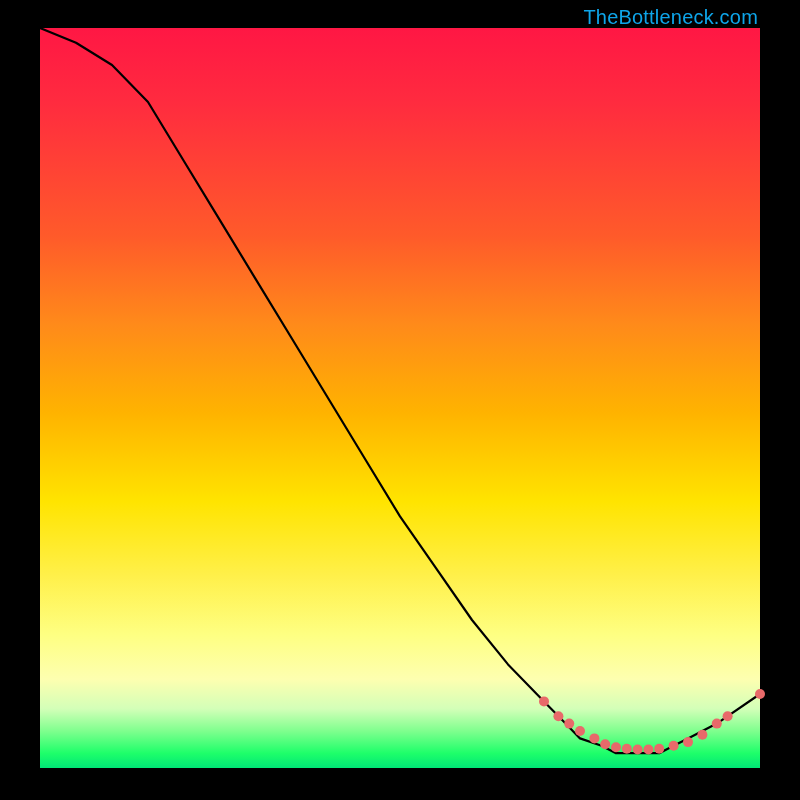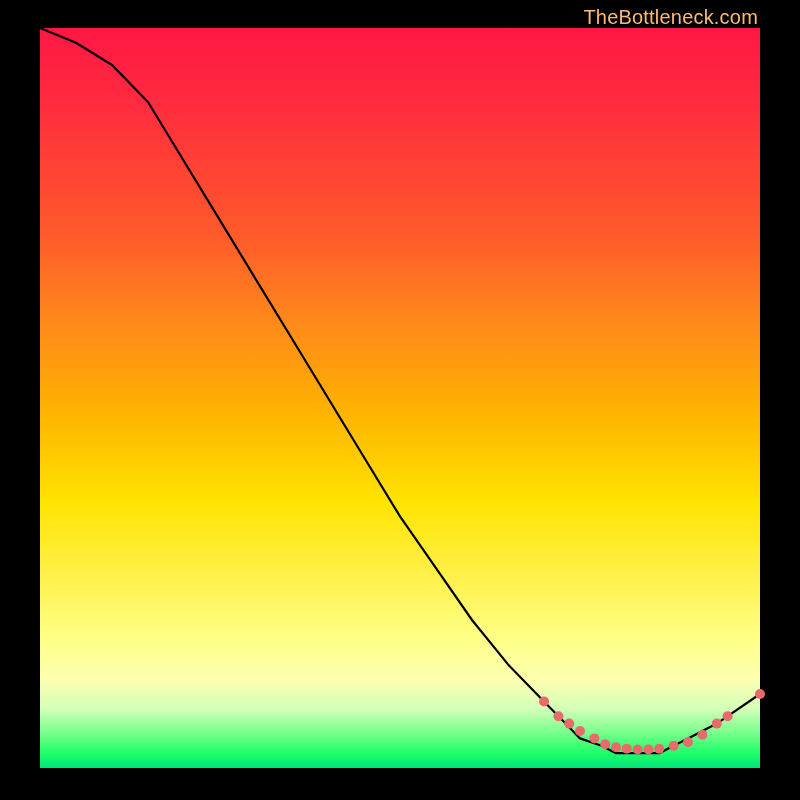--- a/index.html
+++ b/index.html
@@ -38,21 +38,21 @@
       #d3ffb8 92%,
       #7fff8e 95%,
       #1eff6a 98%,
       #00e676 100%
     );
   }
   .watermark {
     position: absolute;
     top: 6px;
     right: 42px;
-    color: #fdba74;
+    color: #0ea5e9;
     font-size: 20px;
     font-weight: 500;
     letter-spacing: 0.2px;
     user-select: none;
   }
   svg.curve {
     position: absolute;
     left: 0;
     top: 0;
     width: 720px;

